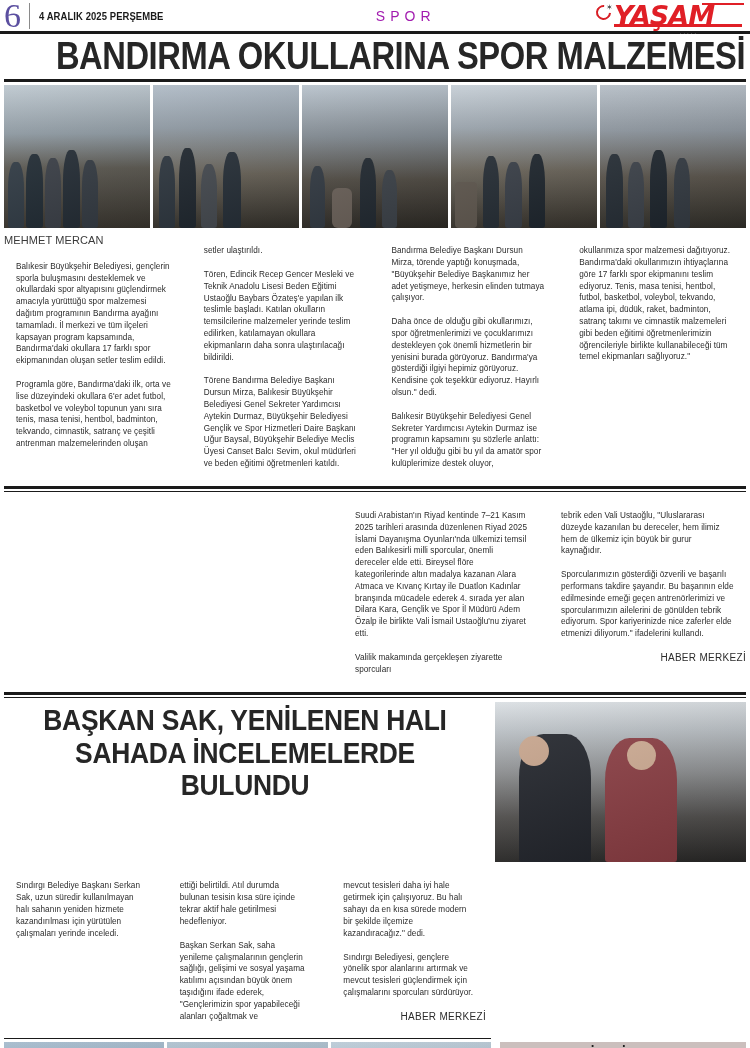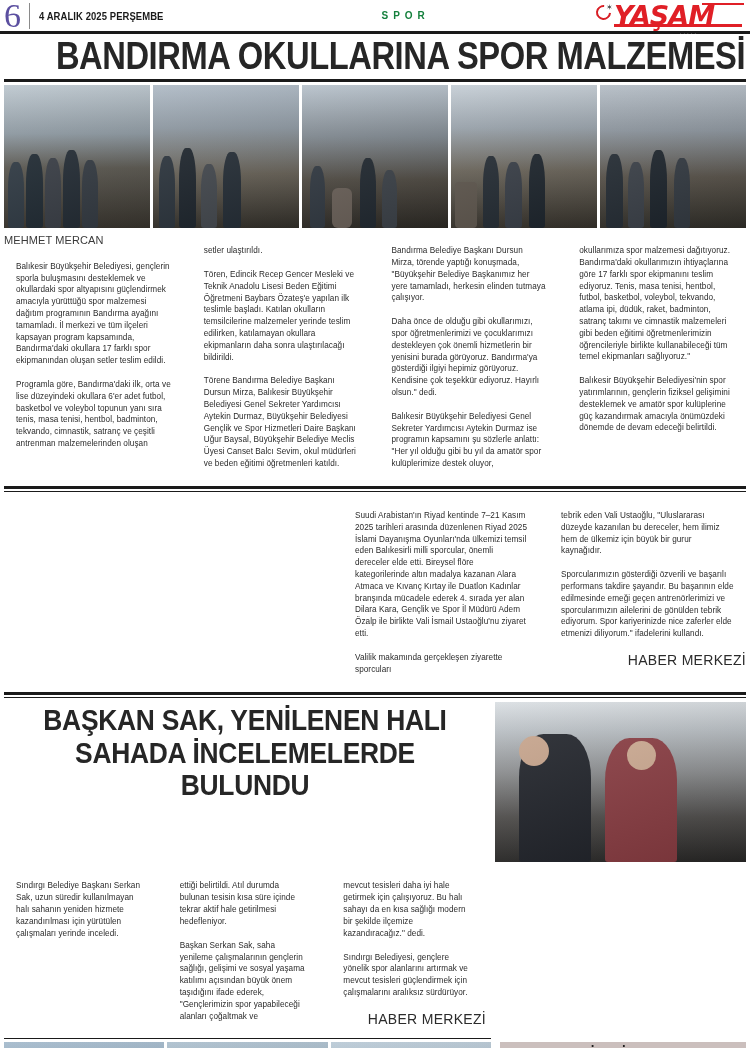--- a/index.html
+++ b/index.html
@@ -23,22 +23,22 @@
     color: #5b4fa0; padding-right: 9px; letter-spacing: -1px;
   }
   .masthead-divider { width:1px; height:26px; background:#8a8a8a; margin-right:9px; }
   .masthead-date {
     font-size: 10.5px; font-weight: 700; letter-spacing: .1px;
     color: #1a1a1a; transform: scaleX(.9); transform-origin: left center;
     white-space: nowrap;
   }
   .masthead-section {
     flex: 1; text-align: center;
-    font-size: 10px; font-weight: 700; letter-spacing: 5px;
-    color: #15803d; padding-left: 40px;
+    font-size: 14px; font-weight: 400; letter-spacing: 5px;
+    color: #a21caf; padding-left: 40px;
   }
   .brand { position: relative; width: 150px; height: 30px; flex: 0 0 150px; }
   .brand-crescent {
     position: absolute; left: 2px; top: 4px;
     width: 15px; height: 15px; border-radius: 50%;
     border: 2.6px solid #d81f26; border-right-color: transparent;
     transform: rotate(-40deg);
   }
   .brand-star {
     position: absolute; left: 12px; top: 2px;
@@ -75,21 +75,21 @@
   .byline {
     font-size: 11px; color:#3a3a3a; line-height:1.42;
     margin-bottom: 1px; letter-spacing:.1px;
   }
   .body-txt {
     font-size: 8.2px; color: #2b2b2b; line-height: 1.44;
     letter-spacing: .05px; text-align: left;
   }
   .body-txt p { margin: 12px; }
   .credit {
-    font-size: 14px; color:#2b2b2b; text-align: right;
+    font-size: 10px; color:#2b2b2b; text-align: right;
     letter-spacing: .3px; margin-top: 3px;
   }
 
   
   .photo { position: relative; overflow: hidden; background:#c9c4bd; }
   .photo::after {
     content:""; position:absolute; inset:0;
     background: linear-gradient(160deg, rgba(255,255,255,.12), rgba(0,0,0,.16));
   }
   .ph-row { display:flex; gap:3px; }
@@ -207,35 +207,34 @@
       <div class="col">
         <div class="byline">MEHMET MERCAN</div>
         <div class="body-txt">
             <p>Balıkesir Büyükşehir Belediyesi, gençlerin sporla buluşmasını desteklemek ve okullardaki spor altyapısını güçlendirmek amacıyla yürüttüğü spor malzemesi dağıtım programının Bandırma ayağını tamamladı. İl merkezi ve tüm ilçeleri kapsayan program kapsamında, Bandırma'daki okullara 17 farklı spor ekipmanından oluşan setler teslim edildi.</p>
             <p>Programla göre, Bandırma'daki ilk, orta ve lise düzeyindeki okullara 6'er adet futbol, basketbol ve voleybol topunun yanı sıra tenis, masa tenisi, hentbol, badminton, tekvando, cimnastik, satranç ve çeşitli antrenman malzemelerinden oluşan</p>
           </div>
       </div>
       <div class="col">
         <div class="body-txt">
             <p>setler ulaştırıldı.</p>
-            <p>Tören, Edincik Recep Gencer Mesleki ve Teknik Anadolu Lisesi Beden Eğitimi Öğretmeni Baybars Özateş'e yapılan ilk teslimle başladı. Katılan okulların temsilcilerine malzemeler yerinde teslim edilirken, katılamayan okullara ekipmanların daha sonra ulaştırılacağı bildirildi.</p>
+            <p>Tören, Edincik Recep Gencer Mesleki ve Teknik Anadolu Lisesi Beden Eğitimi Ustaoğlu Baybars Özateş'e yapılan ilk teslimle başladı. Katılan okulların temsilcilerine malzemeler yerinde teslim edilirken, katılamayan okullara ekipmanların daha sonra ulaştırılacağı bildirildi.</p>
             <p>Törene Bandırma Belediye Başkanı Dursun Mirza, Balıkesir Büyükşehir Belediyesi Genel Sekreter Yardımcısı Aytekin Durmaz, Büyükşehir Belediyesi Gençlik ve Spor Hizmetleri Daire Başkanı Uğur Baysal, Büyükşehir Belediye Meclis Üyesi Canset Balcı Sevim, okul müdürleri ve beden eğitimi öğretmenleri katıldı.</p>
           </div>
       </div>
       <div class="col">
         <div class="body-txt">
-            <p>Bandırma Belediye Başkanı Dursun Mirza, törende yaptığı konuşmada, "Büyükşehir Belediye Başkanımız her yere tamamladı, herkesin elinden tutmaya çalışıyor.</p>
+            <p>Bandırma Belediye Başkanı Dursun Mirza, törende yaptığı konuşmada, "Büyükşehir Belediye Başkanımız her adet yetişmeye, herkesin elinden tutmaya çalışıyor.</p>
             <p>Daha önce de olduğu gibi okullarımızı, spor öğretmenlerimizi ve çocuklarımızı destekleyen çok önemli hizmetlerin bir yenisini burada görüyoruz. Bandırma'ya gösterdiği ilgiyi hepimiz görüyoruz. Kendisine çok teşekkür ediyoruz. Hayırlı olsun." dedi.</p>
             <p>Balıkesir Büyükşehir Belediyesi Genel Sekreter Yardımcısı Aytekin Durmaz ise programın kapsamını şu sözlerle anlattı: "Her yıl olduğu gibi bu yıl da amatör spor kulüplerimize destek oluyor,</p>
           </div>
       </div>
       <div class="col">
         <div class="body-txt">
             <p>okullarımıza spor malzemesi dağıtıyoruz. Bandırma'daki okullarımızın ihtiyaçlarına göre 17 farklı spor ekipmanını teslim ediyoruz. Tenis, masa tenisi, hentbol, futbol, basketbol, voleybol, tekvando, atlama ipi, düdük, raket, badminton, satranç takımı ve cimnastik malzemeleri gibi beden eğitimi öğretmenlerimizin öğrencileriyle birlikte kullanabileceği tüm temel ekipmanları sağlıyoruz."</p>
-            <p>Balıkesir Büyükşehir Belediyesi'nin spor yatırımlarının, gençlerin fiziksel gelişimini desteklemek ve amatör spor kulüplerine güç kazandırmak amacıyla önümüzdeki dönemde de devam edeceği belirtildi.</p>
           </div>
       </div>
     </div>
   </div>
 
   <div style="margin:4px 4px 0;">
     <div class="rule-thick"></div>
     <div style="height:2px;"></div>
     <div class="rule-thin"></div>
   </div>
@@ -289,22 +288,22 @@
           </div>
       </div>
       <div class="col">
         <div class="body-txt">
             <p>ettiği belirtildi. Atıl durumda bulunan tesisin kısa süre içinde tekrar aktif hale getirilmesi hedefleniyor.</p>
             <p>Başkan Serkan Sak, saha yenileme çalışmalarının gençlerin sağlığı, gelişimi ve sosyal yaşama katılımı açısından büyük önem taşıdığını ifade ederek, "Gençlerimizin spor yapabileceği alanları çoğaltmak ve</p>
           </div>
       </div>
       <div class="col">
         <div class="body-txt">
-            <p>mevcut tesisleri daha iyi hale getirmek için çalışıyoruz. Bu halı sahayı da en kısa sağlığı modern bir şekilde ilçemize kazandıracağız." dedi.</p>
-            <p>Sındırgı Belediyesi, gençlere yönelik spor alanlarını artırmak ve mevcut tesisleri güçlendirmek için çalışmalarını aralıksız sürdürüyor.</p>
+            <p>mevcut tesisleri daha iyi hale getirmek için çalışıyoruz. Bu halı sahayı da en kısa sürede modern bir şekilde ilçemize kazandıracağız." dedi.</p>
+            <p>Sındırgı Belediyesi, gençlere yönelik spor alanlarını artırmak ve mevcut tesisleri güçlendirmek için çalışmalarını sporcuları sürdürüyor.</p>
           </div>
         <div class="credit">HABER MERKEZİ</div>
       </div>
     </div>
     <div style="width:251px;flex:0 0 251px;"></div>
   </div>
 
   <div style="margin:4px 4px 0;width:487px;">
     <div class="rule-thin"></div>
   </div>

